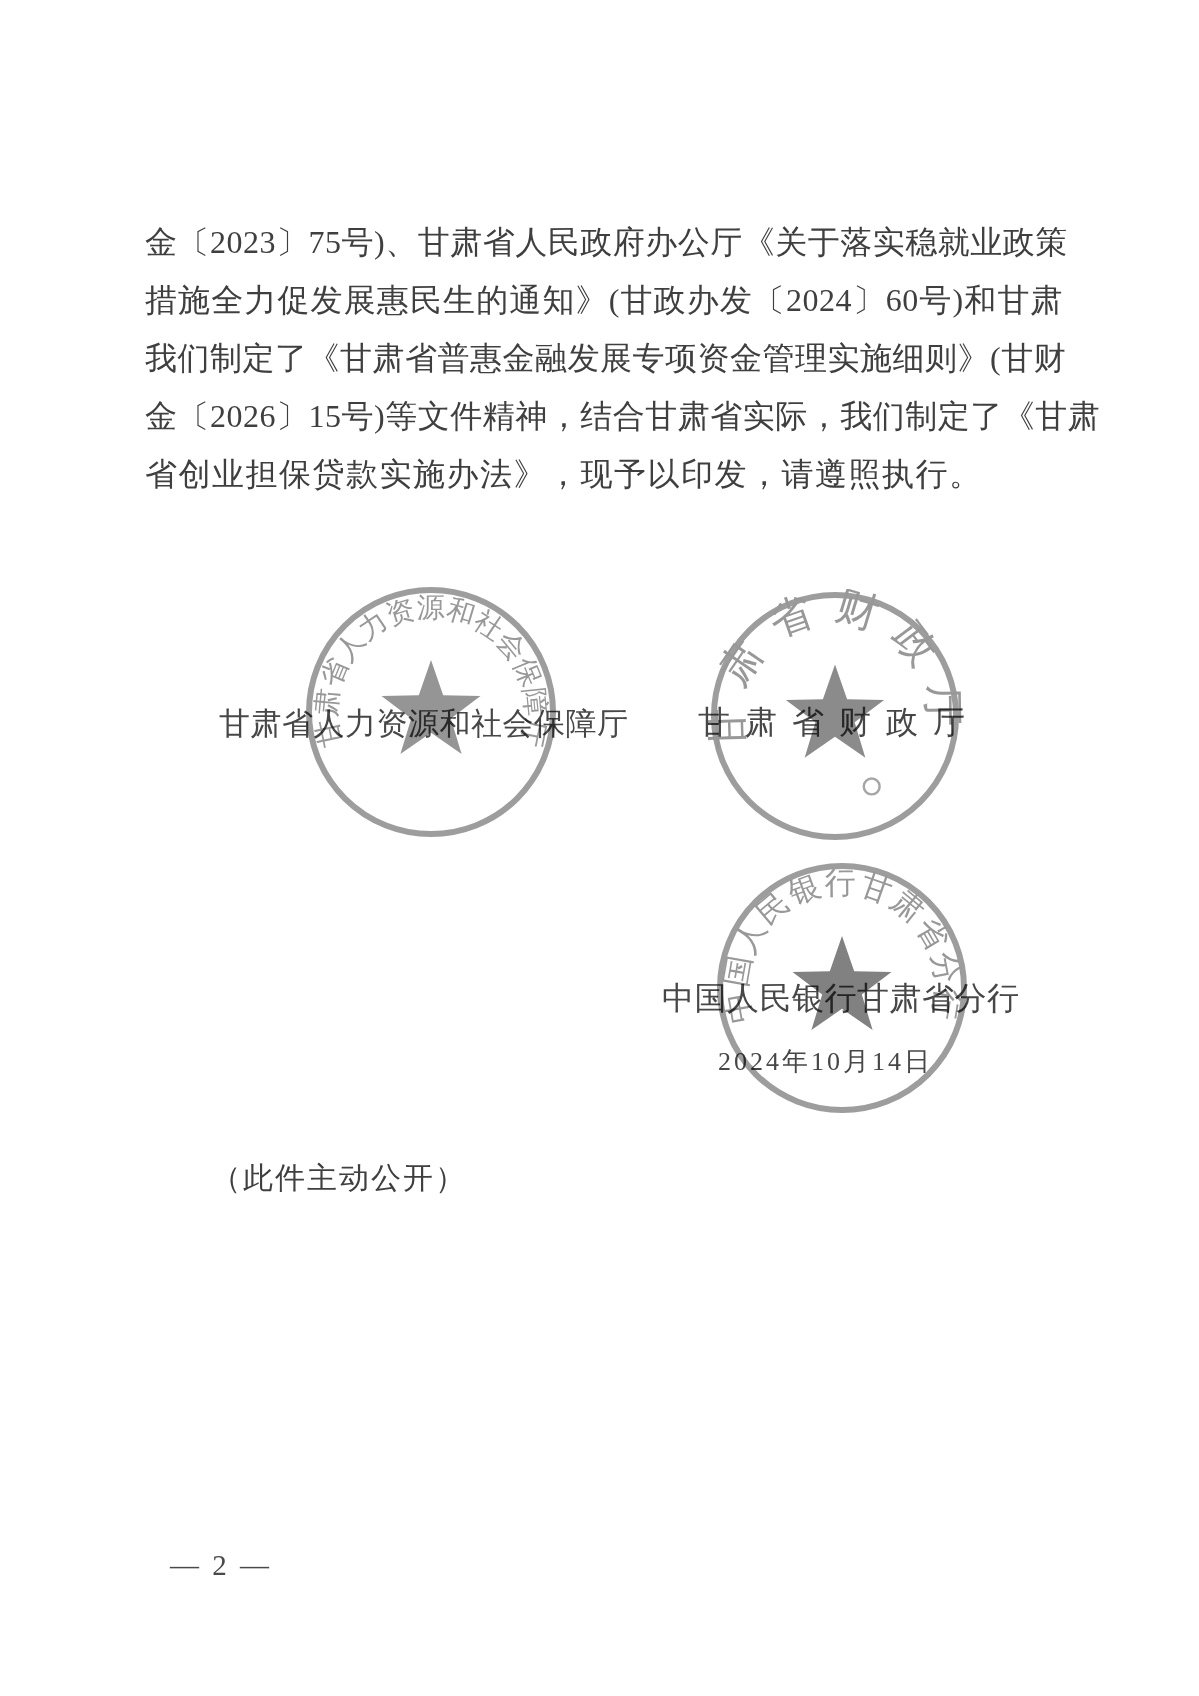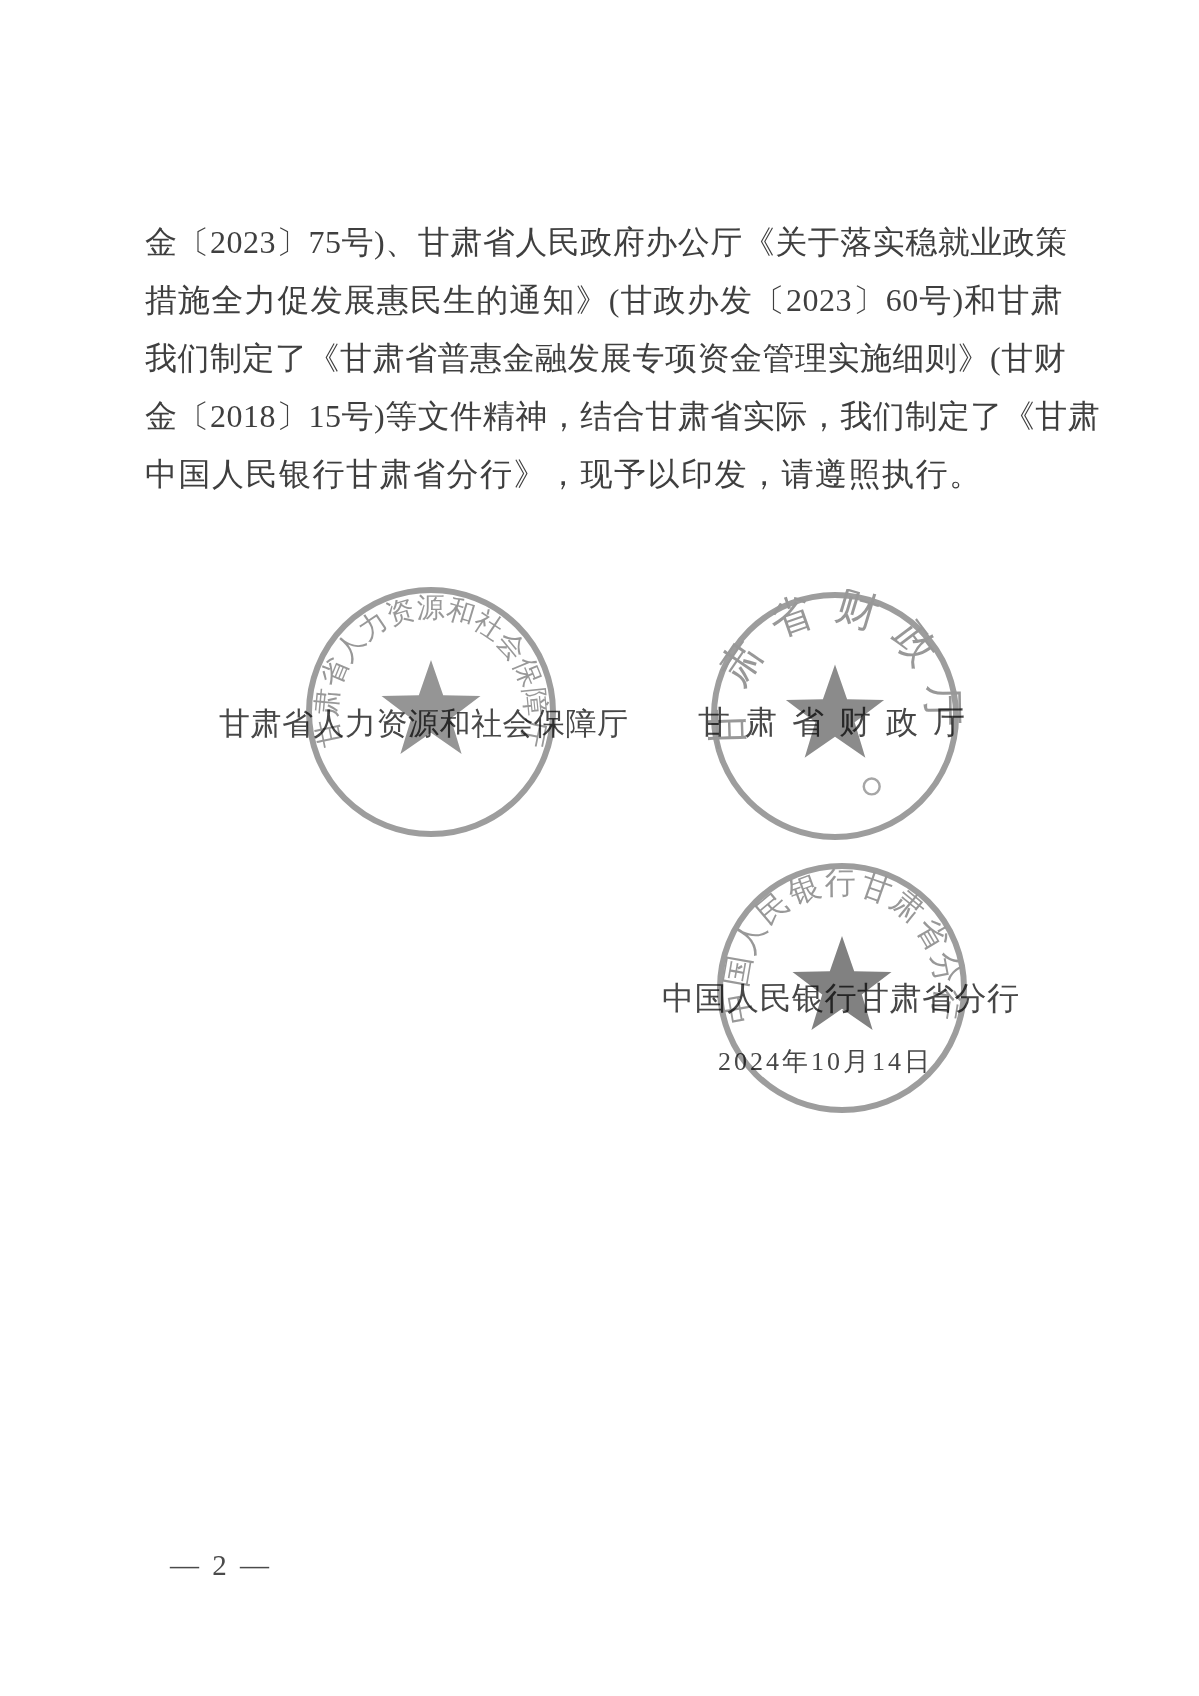--- a/index.html
+++ b/index.html
@@ -63,24 +63,24 @@
     color:#4a4a4a;
   }
 </style>
 </head>
 <body>
 
 <div class="page">
 
   <div>
     <div class="body-line" style="top:213px">金〔2023〕75号)、甘肃省人民政府办公厅《关于落实稳就业政策</div>
-    <div class="body-line" style="top:271px">措施全力促发展惠民生的通知》(甘政办发〔2023〕60号)和甘肃</div>
+    <div class="body-line" style="top:271px">措施全力促发展惠民生的通知》(甘政办发〔2024〕60号)和甘肃</div>
     <div class="body-line" style="top:329px">我们制定了《甘肃省普惠金融发展专项资金管理实施细则》(甘财</div>
-    <div class="body-line" style="top:387px">金〔2018〕15号)等文件精神，结合甘肃省实际，我们制定了《甘肃</div>
-    <div class="body-line last" style="top:445px">中国人民银行甘肃省分行》，现予以印发，请遵照执行。</div>
+    <div class="body-line" style="top:387px">金〔2026〕15号)等文件精神，结合甘肃省实际，我们制定了《甘肃</div>
+    <div class="body-line last" style="top:445px">省创业担保贷款实施办法》，现予以印发，请遵照执行。</div>
   </div>
 
   <div>
     <div class="sig-text" style="left:219px;top:703px;font-size:31px;letter-spacing:0.5px;">甘肃省人力资源和社会保障厅</div>
 
     <div class="sig-text" style="left:698px;top:701px;letter-spacing:15px;">甘肃省财政厅</div>
 
     <div class="sig-text" style="left:662px;top:977px;letter-spacing:0.5px;">中国人民银行甘肃省分行</div>
 
     <div class="sig-text" style="left:718px;top:1044px;font-size:26px;letter-spacing:3px;">2024年10月14日</div>
@@ -119,16 +119,17 @@
       <polygon class="star" style="fill:#6f6f6f" points="128,76 115.8,111.2 78.5,111.9 108.2,134.4 97.4,170.1 128,148.8 158.6,170.1 147.8,134.4 177.5,111.9 140.2,111.2"></polygon>
       <defs>
         <path id="tp3" d="M 38.7 160.5 A 95 95 0 1 1 217.3 160.5" fill="none"></path>
       </defs>
       <text font-size="31" letter-spacing="2">
         <textPath href="#tp3" xlink:href="#tp3" startOffset="0">中国人民银行甘肃省分行</textPath>
       </text>
     </svg>
   </div>
 
+  <div class="disclosure">（此件主动公开）</div>
 
   <div class="page-number">— 2 —</div>
 
 </div>
 
 </body></html>

